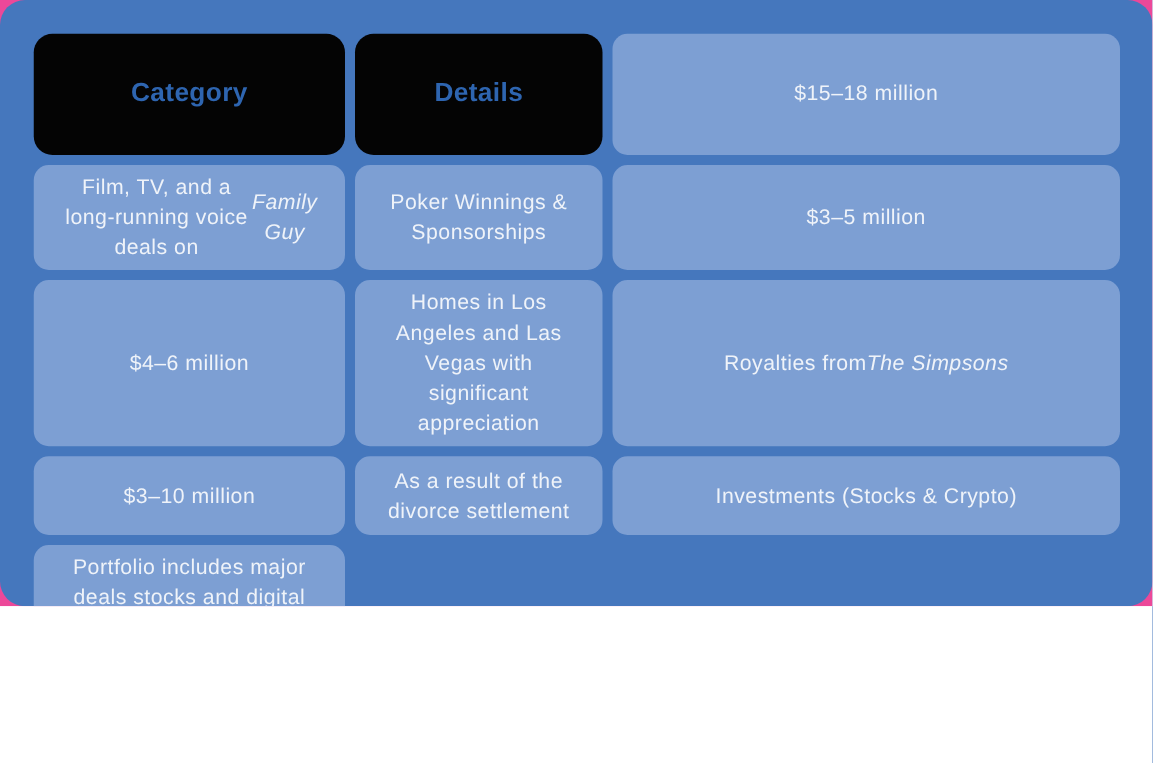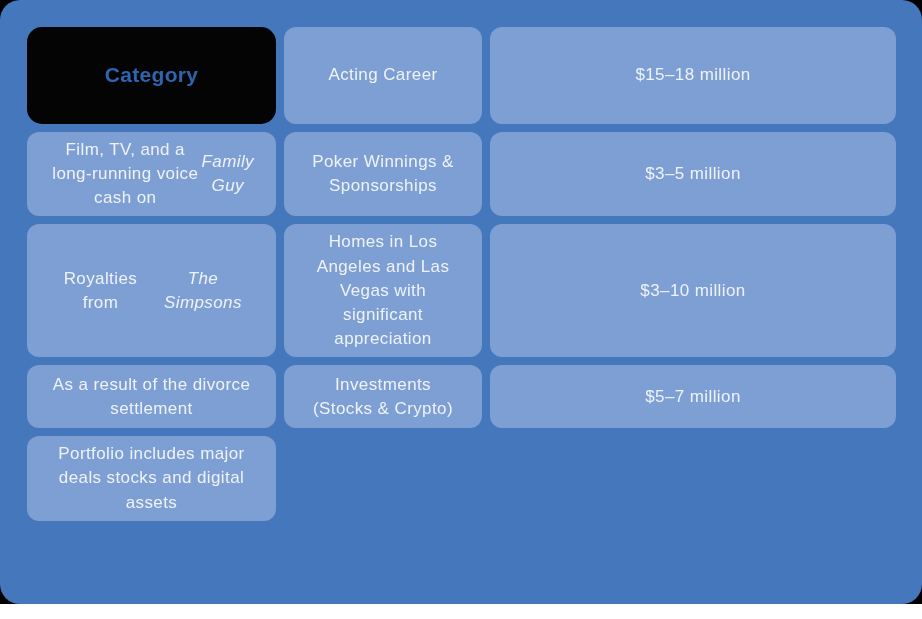--- a/index.html
+++ b/index.html
@@ -3,23 +3,23 @@
 <meta charset="utf-8">
 <style>
   html, body {
     margin: 0;
     padding: 0;
     background: #ffffff;
     font-family: "Liberation Sans", sans-serif;
   }
   .stage {
     width: 922px;
-    height: 604px;
+    height: 485px;
     position: relative;
-    background: #000000;
+    background: #ec4899;
     overflow: hidden;
   }
   .card {
     position: absolute;
     inset: 0;
     background: #4577bd;
     border-radius: 20px;
     box-sizing: border-box;
   }
   .worth-table {
@@ -62,57 +62,55 @@
   .italic { font-style: italic; }
 </style>
 </head>
 <body>
 
 <div class="stage">
   <div class="card"></div>
 
   <div class="worth-table">
     <div class="cell header-cell">Category</div>
+    <div class="cell header-cell">Details</div>
 
-  <div class="cell body-cell">
-        <span>Acting Career</span> 
-      </div>
   <div class="cell body-cell">
         <span>$15–18 million</span> 
       </div>
   <div class="cell body-cell">
-        <span>Film, TV, and a long-running voice cash on </span> 
+        <span>Film, TV, and a long-running voice deals on </span> 
         <span class="italic">Family Guy</span> 
       </div>
 
   <div class="cell body-cell">
         <span>Poker Winnings &amp; Sponsorships</span> 
       </div>
   <div class="cell body-cell">
         <span>$3–5 million</span> 
       </div>
 
   <div class="cell body-cell">
-        <span>Royalties from </span> 
-        <span class="italic">The Simpsons</span> 
+        <span>$4–6 million</span> 
+      </div>
+  <div class="cell body-cell">
+        <span>Homes in Los Angeles and Las Vegas with significant appreciation</span> 
       </div>
 
   <div class="cell body-cell">
-        <span>Homes in Los Angeles and Las Vegas with significant appreciation</span> 
+        <span>Royalties from </span> 
+        <span class="italic">The Simpsons</span> 
       </div>
   <div class="cell body-cell">
         <span>$3–10 million</span> 
       </div>
   <div class="cell body-cell">
         <span>As a result of the divorce settlement</span> 
       </div>
 
   <div class="cell body-cell">
         <span>Investments (Stocks &amp; Crypto)</span> 
       </div>
   <div class="cell body-cell">
-        <span>$5–7 million</span> 
-      </div>
-  <div class="cell body-cell">
         <span>Portfolio includes major deals stocks and digital assets</span> 
       </div>
 </div>
 </div>
 
 </body></html>

